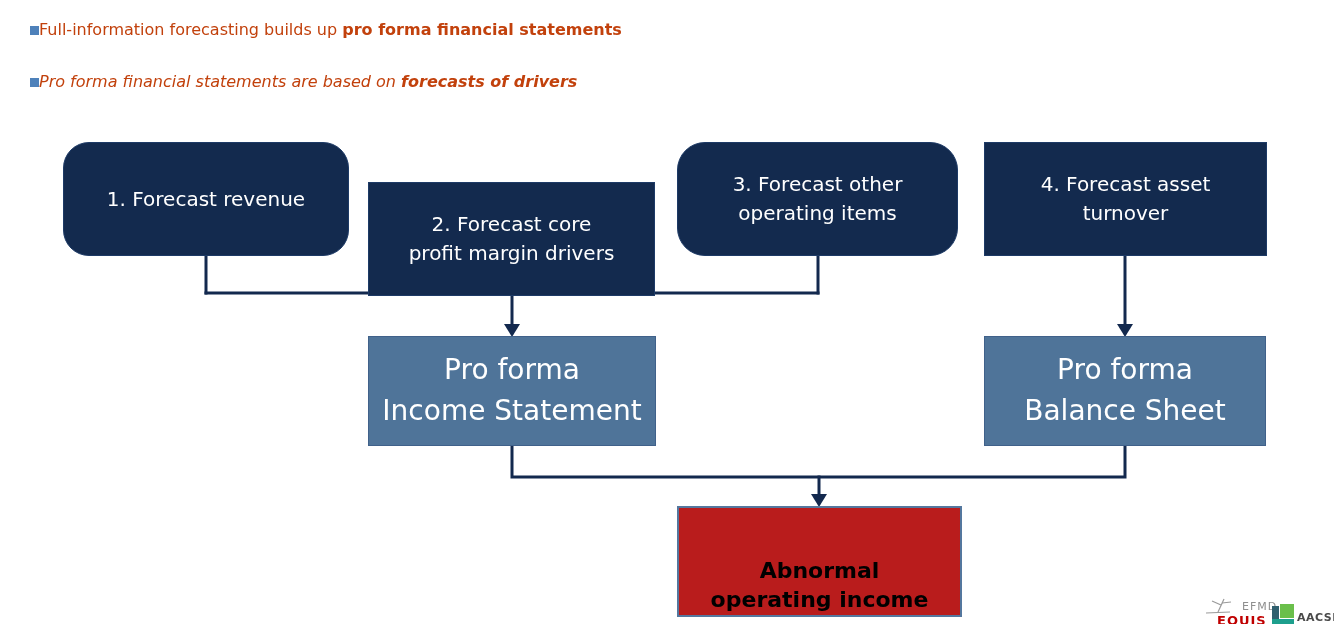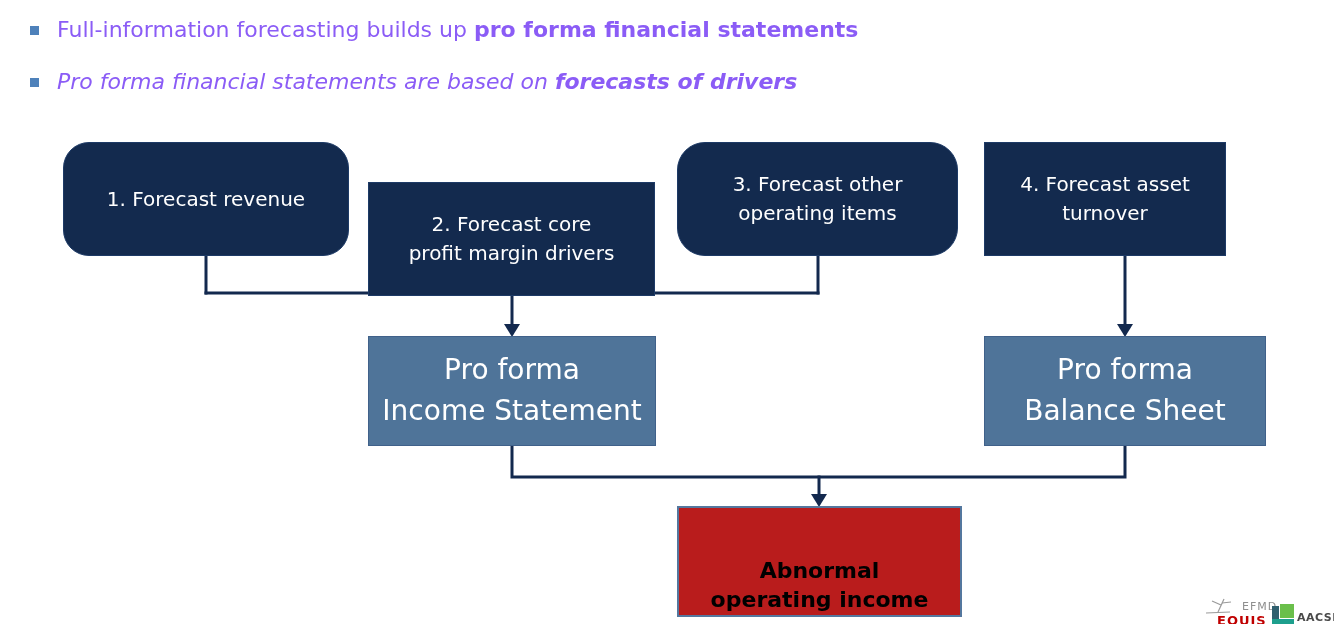--- a/index.html
+++ b/index.html
@@ -8,39 +8,39 @@
     font-family:"DejaVu Sans","Liberation Sans",sans-serif;
     position:relative;
   }
   .slide{position:absolute;inset:0;background:#ffffff;}
 
   
   .bullet-row{position:absolute;left:30px;display:flex;align-items:flex-start;}
   .bullet-row.r1{top:16px;}
   .bullet-row.r2{top:68px;font-style:italic;}
   .bullet-marker{width:9px;height:9px;background:#4e81ba;margin-top:10px;flex:0 0 auto;}
-  .bullet-text{margin-left:18px;font-size:22px;line-height:28px;color:#8b5cf6;white-space:nowrap;}
+  .bullet-text{font-size:16px;line-height:28px;color:#c2410c;white-space:nowrap;}
   .bullet-text b{font-weight:bold;}
 
   
   .connectors{position:absolute;left:0;top:0;pointer-events:none;}
 
   
   .box{
     position:absolute;display:flex;align-items:center;justify-content:center;
     text-align:center;white-space:pre-line;box-sizing:border-box;
   }
   .navy{background:#132a4e;border:1px solid #1d3a66;color:#ffffff;font-size:20px;line-height:1.45;}
   .steel{background:#4f7499;border:1.5px solid #40618a;color:#ffffff;font-size:28px;line-height:1.45;}
   .result{background:#b91c1c;border:2px solid #54779e;color:#000000;font-weight:bold;font-size:22px;line-height:1.35;align-items:flex-end;}
 
   .b1{left:63px;top:142px;width:286px;height:114px;border-radius:26px;}
   .b2{left:368px;top:142px;width:287px;height:114px;margin-top:40px;}
   .b3{left:677px;top:142px;width:281px;height:114px;border-radius:28px;}
-  .b4{left:984px;top:142px;width:242px;height:114px;}
+  .b4{left:984px;top:142px;width:283px;height:114px;}
   .income{left:368px;top:336px;width:288px;height:110px;}
   .balance{left:984px;top:336px;width:282px;height:110px;}
   .abnormal{left:677px;top:506px;width:285px;height:111px;}
   .efmd-branch{position:absolute;left:1204px;top:597px;}
   .efmd-label{position:absolute;left:1236px;top:600px;font-size:11px;color:#8f8f8f;letter-spacing:1px;margin-left:6px;}
   .equis-label{position:absolute;left:1217px;top:613px;font-size:13px;font-weight:bold;color:#c00000;letter-spacing:1px;}
   .aacsb-square{position:absolute;left:1272px;top:604px;}
   .aacsb-label{position:absolute;left:1297px;top:611px;font-size:11px;font-weight:bold;color:#4a4a4a;letter-spacing:0.5px;}
 </style>
 </head>

